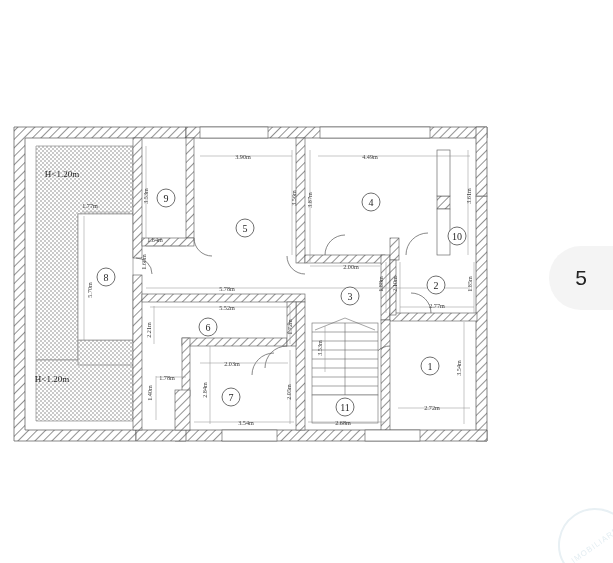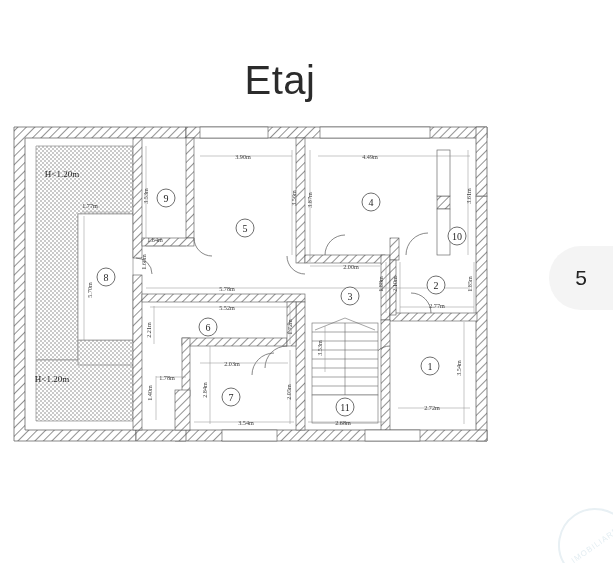--- a/index.html
+++ b/index.html
@@ -83,21 +83,20 @@
     font-size: 10px;
     fill: #1f1f1f;
     text-anchor: middle;
   }
 </style>
 </head>
 <body>
 
 <div id="root">
 
-  <div id="plan-title">Etaj</div>
 
   <svg id="floorplan-svg" width="613" height="563" viewBox="0 0 613 563">
     <defs>
       <pattern id="wallhatch" width="6" height="6" patternTransform="rotate(45)" patternUnits="userSpaceOnUse">
         <rect width="6" height="6" fill="#ffffff"></rect>
         <line x1="0" y1="0" x2="0" y2="6" stroke="#6d6d6d" stroke-width="1.5"></line>
       </pattern>
       <pattern id="lowhatch" width="4" height="4" patternUnits="userSpaceOnUse">
         <rect width="4" height="4" fill="#ffffff"></rect>
         <circle cx="1" cy="1" r="1" fill="#b9b9b9"></circle>

